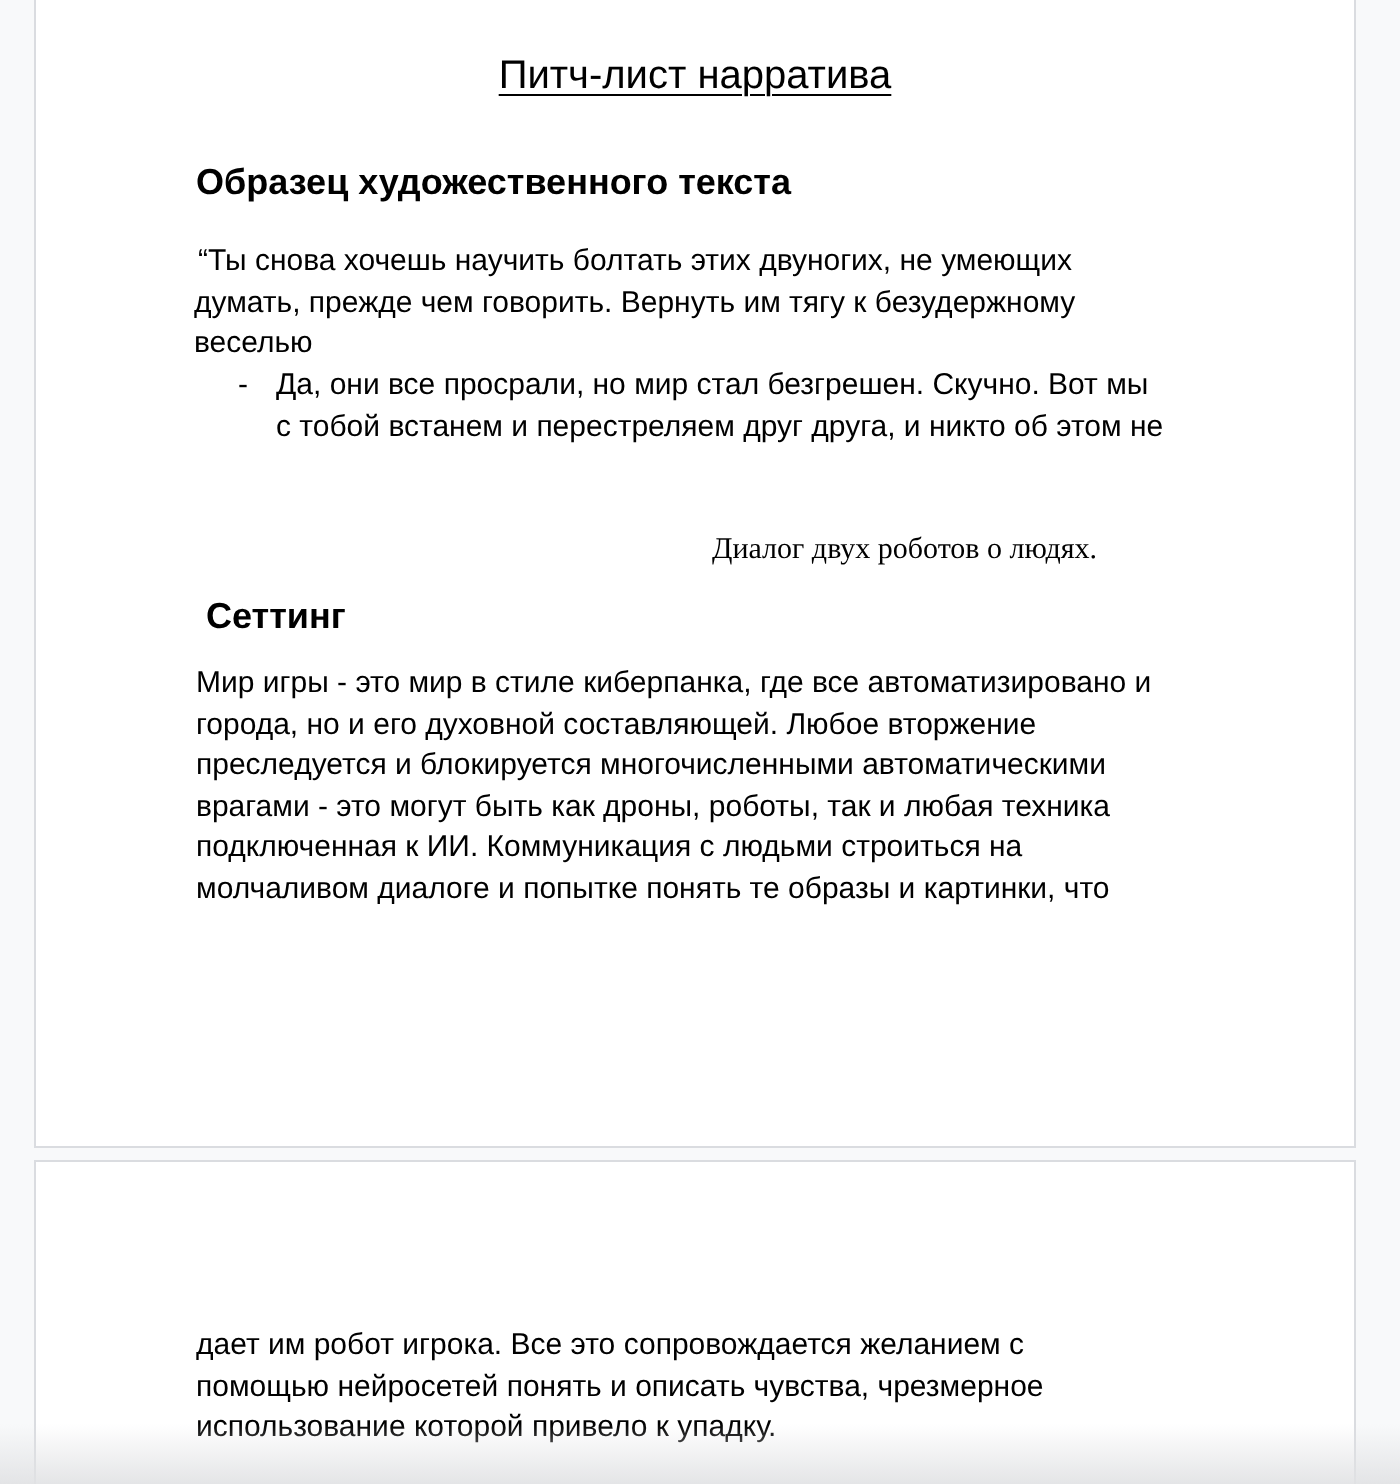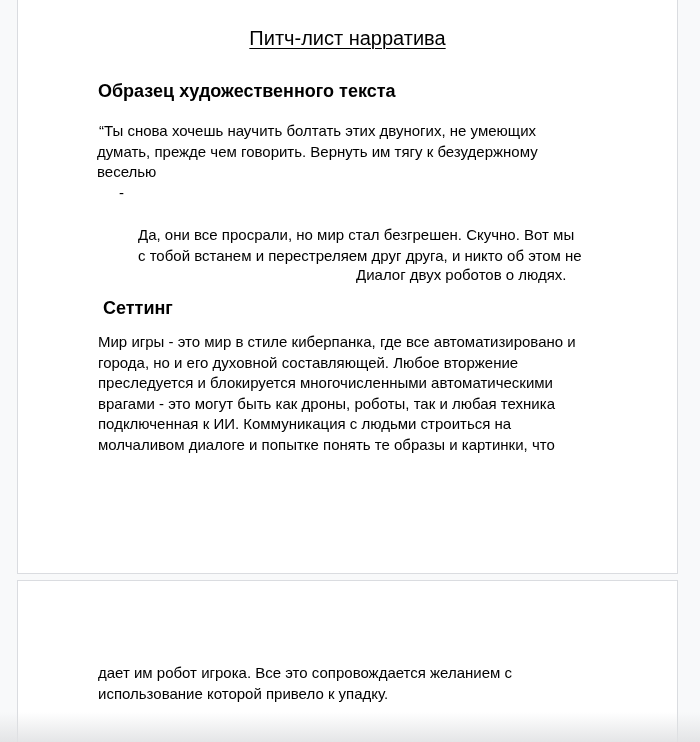--- a/index.html
+++ b/index.html
@@ -37,20 +37,21 @@
     text-underline-offset: 3px;
     text-decoration-thickness: 1px;
   }
   .heading {
     font-weight: bold;
     font-size: 18px;
   }
   .body-line {
     font-size: 15px;
     line-height: 20.5px;
+    font-family: Liberation Serif, serif;
   }
   .para {
     position: absolute;
     font-size: 15px;
     line-height: 20.6px;
   }
   .para .ln { display: block; white-space: nowrap; }
   .bullet-dash {
     position: absolute;
     font-size: 15px;
@@ -72,21 +73,21 @@
 
   <div class="abs heading" style="left:80px; top:82px;">Образец художественного текста</div>
 
   <div class="para" style="left:81px; top:122px;">
     <span class="ln">“Ты снова хочешь научить болтать этих двуногих, не умеющих</span>
     <span class="ln" style="margin-left:-2px;">думать, прежде чем говорить. Вернуть им тягу к безудержному</span>
     <span class="ln" style="margin-left:-2px;">веселью</span>
   </div>
 
   <div class="bullet-dash" style="left:101px; top:185px;">-</div>
-  <div class="para" style="left:120px; top:184px;margin-top:42px;">
+  <div class="para" style="left:120px; top:184px;">
     <span class="ln">Да, они все просрали, но мир стал безгрешен. Скучно. Вот мы</span>
     <span class="ln">с тобой встанем и перестреляем друг друга, и никто об этом не</span>
   </div>
 
   <div class="abs body-line" style="left:338px; top:266px; font-size:15px;">Диалог двух роботов о людях.</div>
 
   <div class="abs heading" style="left:85px; top:299px;">Сеттинг</div>
 
   <div class="para" style="left:80px; top:333px;">
     <span class="ln">Мир игры - это мир в стиле киберпанка, где все автоматизировано и</span>
@@ -94,17 +95,18 @@
     <span class="ln">преследуется и блокируется многочисленными автоматическими</span>
     <span class="ln">врагами - это могут быть как дроны, роботы, так и любая техника</span>
     <span class="ln">подключенная к ИИ. Коммуникация с людьми строиться на</span>
     <span class="ln">молчаливом диалоге и попытке понять те образы и картинки, что</span>
   </div>
 </div>
 
 <div class="page" id="page2">
   <div class="para" style="left:80px; top:82px;">
     <span class="ln">дает им робот игрока. Все это сопровождается желанием с</span>
+    <span class="ln">помощью нейросетей понять и описать чувства, чрезмерное</span>
     <span class="ln">использование которой привело к упадку.</span>
   </div>
 </div>
 
 <div class="bottom-fade"></div>
 
 </body></html>

